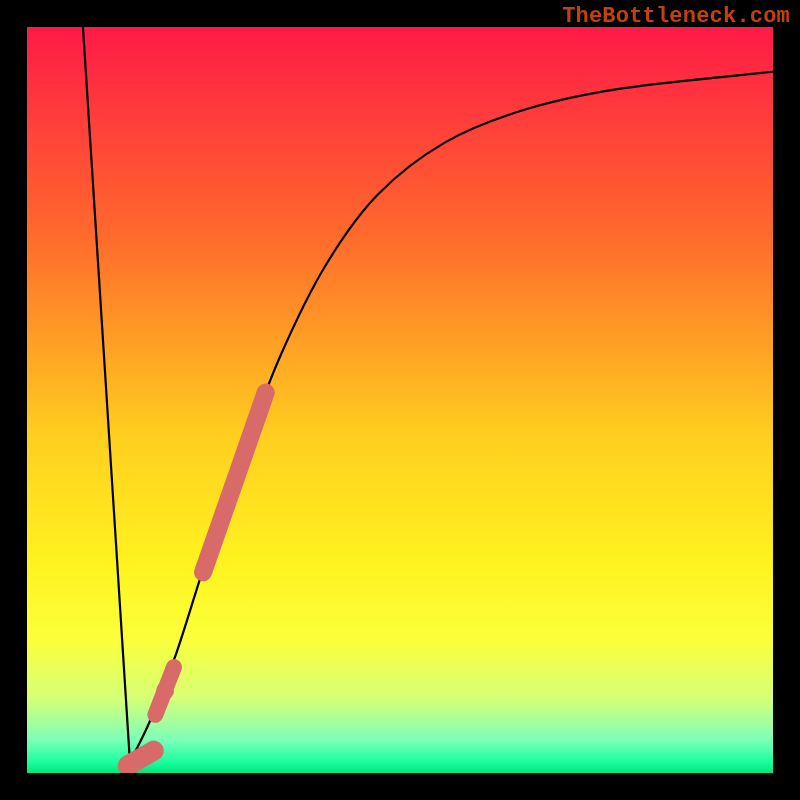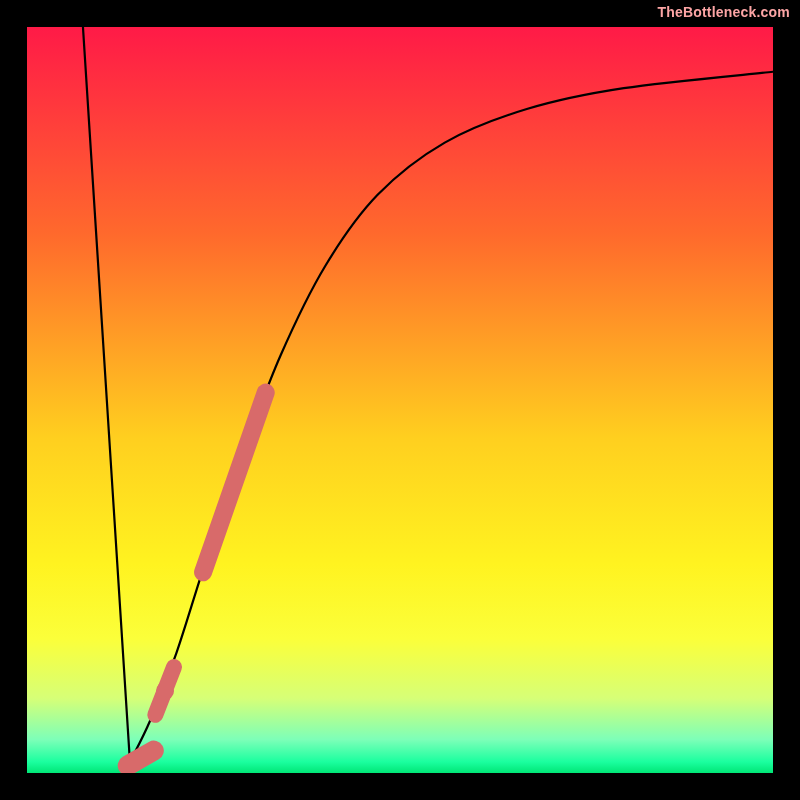--- a/index.html
+++ b/index.html
@@ -22,25 +22,25 @@
     top: 27px;
     width: 746px;
     height: 746px;
     overflow: hidden;
   }
   svg { display: block; }
   .watermark {
     position: absolute;
     top: 4px;
     right: 10px;
-    color: #fca5a5;
-    font-size: 14px;
+    color: #c2410c;
+    font-size: 22px;
     font-weight: 600;
     letter-spacing: 0.2px;
-    font-family: Liberation Sans, sans-serif;
+    font-family: Liberation Mono, monospace;
   }
 </style>
 </head>
 <body>
 
 <div class="frame">
   <div class="plot">
     <svg id="chart-svg" width="746" height="746" viewBox="0 0 746 746" preserveAspectRatio="none">
       <defs>
         <linearGradient id="bg" x1="0" y1="0" x2="0" y2="1">

